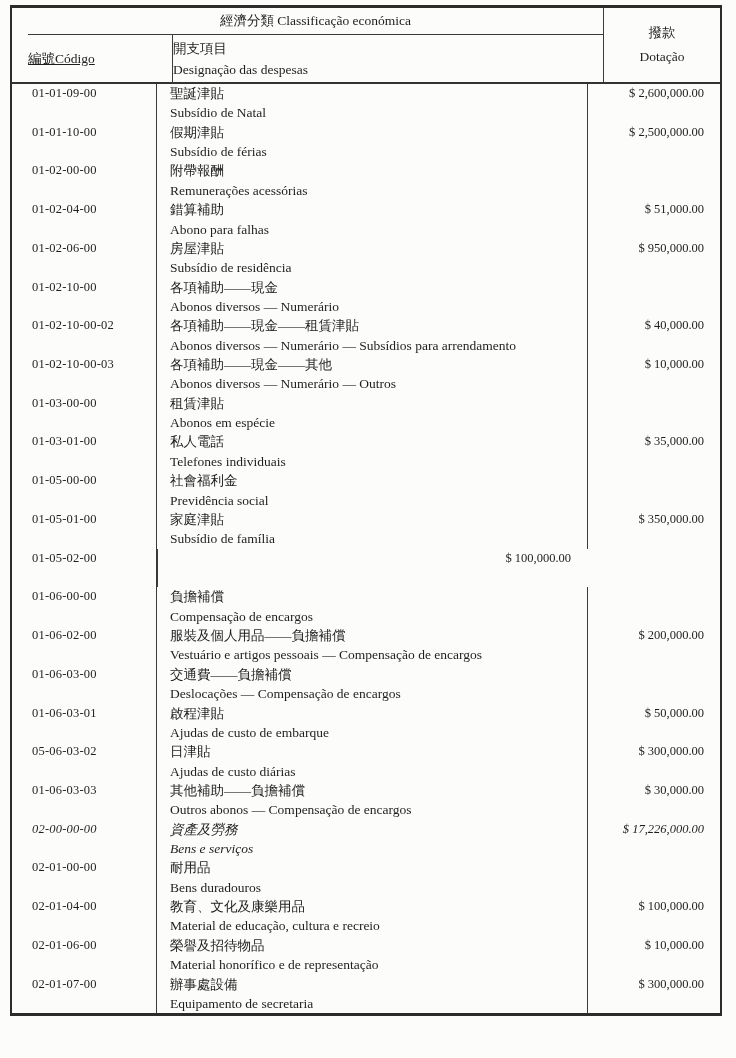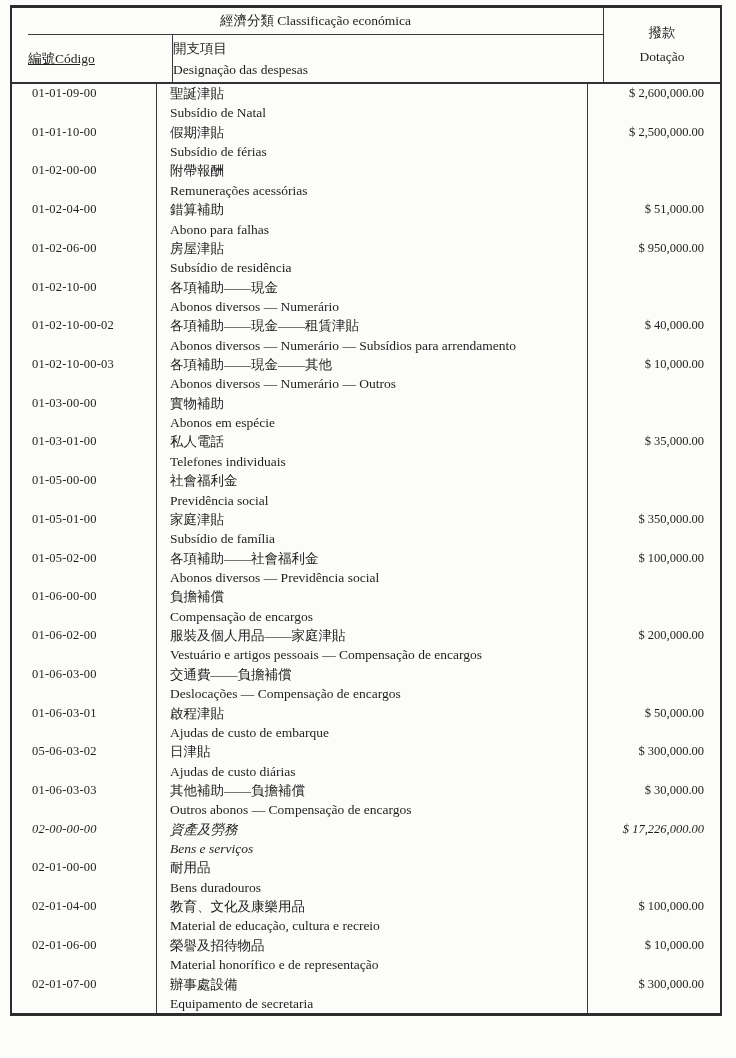--- a/index.html
+++ b/index.html
@@ -166,21 +166,21 @@
           <div class="c-code">01-02-10-00-03</div>
           <div class="c-desc">
             <div class="zh">各項補助——現金——其他</div>
             <div class="pt">Abonos diversos — Numerário — Outros</div>
           </div>
           <div class="c-amt">$ 10,000.00</div>
         </div>
         <div class="row">
           <div class="c-code">01-03-00-00</div>
           <div class="c-desc">
-            <div class="zh">實物補助</div>
+            <div class="zh">租賃津貼</div>
             <div class="pt">Abonos em espécie</div>
           </div>
           <div class="c-amt"></div>
         </div>
         <div class="row">
           <div class="c-code">01-03-01-00</div>
           <div class="c-desc">
             <div class="zh">私人電話</div>
             <div class="pt">Telefones individuais</div>
           </div>
@@ -197,38 +197,34 @@
         <div class="row">
           <div class="c-code">01-05-01-00</div>
           <div class="c-desc">
             <div class="zh">家庭津貼</div>
             <div class="pt">Subsídio de família</div>
           </div>
           <div class="c-amt">$ 350,000.00</div>
         </div>
         <div class="row">
           <div class="c-code">01-05-02-00</div>
-          <div class="c-desc">
-            <div class="zh">各項補助——社會福利金</div>
-            <div class="pt">Abonos diversos — Previdência social</div>
-          </div>
           <div class="c-amt">$ 100,000.00</div>
         </div>
         <div class="row">
           <div class="c-code">01-06-00-00</div>
           <div class="c-desc">
             <div class="zh">負擔補償</div>
             <div class="pt">Compensação de encargos</div>
           </div>
           <div class="c-amt"></div>
         </div>
         <div class="row">
           <div class="c-code">01-06-02-00</div>
           <div class="c-desc">
-            <div class="zh">服裝及個人用品——家庭津貼</div>
+            <div class="zh">服裝及個人用品——負擔補償</div>
             <div class="pt">Vestuário e artigos pessoais — Compensação de encargos</div>
           </div>
           <div class="c-amt">$ 200,000.00</div>
         </div>
         <div class="row">
           <div class="c-code">01-06-03-00</div>
           <div class="c-desc">
             <div class="zh">交通費——負擔補償</div>
             <div class="pt">Deslocações — Compensação de encargos</div>
           </div>

